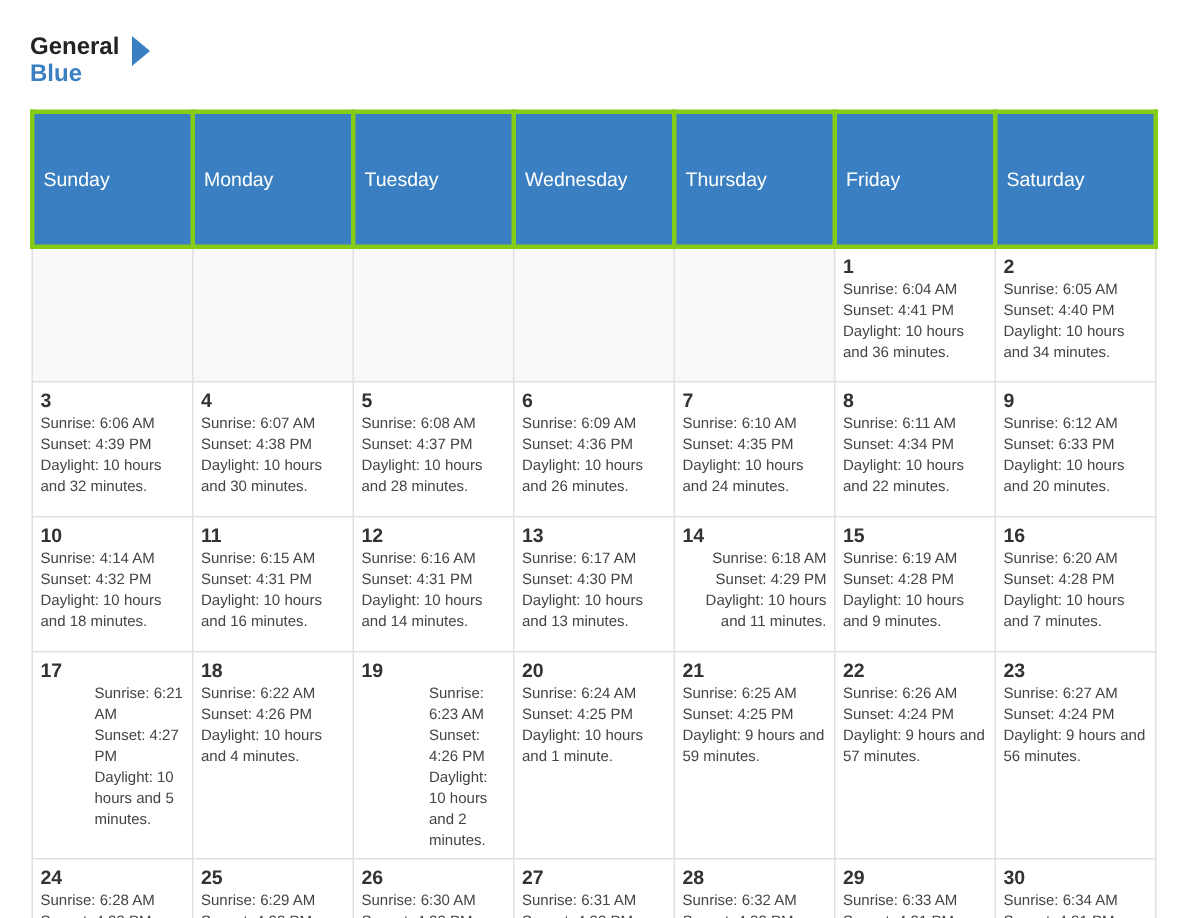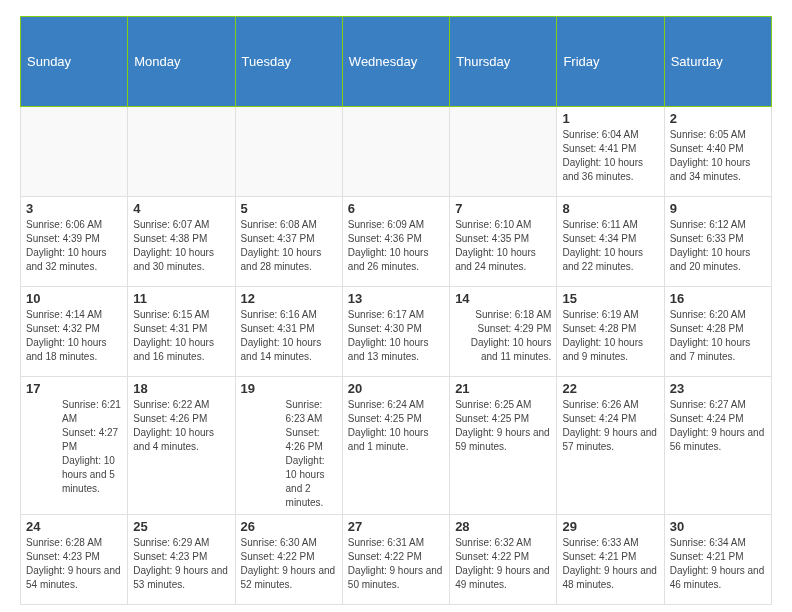--- a/index.html
+++ b/index.html
@@ -4,31 +4,44 @@
   <style>
     * { box-sizing: border-box; margin: 0; padding: 0; }
     body { font-family: Arial, sans-serif; background: #fff; width: 792px; min-height: 612px; }
     .container { padding: 16px 20px; }
     .header { display: flex; justify-content: space-between; align-items: flex-start; margin-bottom: 12px; }
     .logo { display: flex; align-items: center; }
     .title-block { text-align: right; }
     .month-title { font-size: 36px; font-weight: 300; color: #333; }
     .location { font-size: 14px; color: #555; margin-top: 2px; }
     table { width: 100%; border-collapse: collapse; table-layout: fixed; }
-    th { background-color: #3a7fc1; color: #fff; font-size: 13px; padding: 18px 6px; text-align: left; font-weight: normal; border: 1px solid #84cc16; }
+    th { background-color: #3a7fc1; color: #fff; font-size: 13px; padding: 18px 6px; text-align: left; font-weight: normal; border: 3px solid #84cc16; }
     td { border: 1px solid #e0e0e0; vertical-align: top; padding: 4px 5px; font-size: 10.5px; color: #333; background: #fff; min-height: 80px; }
     td.empty { background: #f9f9f9; }
     .day-num { font-size: 13px; font-weight: bold; display: block; margin-bottom: 2px; }
     .day-info { font-size: 10px; color: #444; line-height: 1.4; }
     tr { height: 90px; }
   </style>
 </head>
 <body>
 
 <div class="container">
+  <div class="header">
+    <div class="logo">
+        <svg width="80" height="45">
+    <text x="0" y="20" font-size="16" font-weight="bold" fill="#222" font-family="Arial">General</text>
+    <text x="0" y="38" font-size="16" font-weight="bold" fill="#3a7fc1" font-family="Arial">Blue</text>
+    <polygon points="68,8 80,18 68,28" fill="#3a7fc1"></polygon>
+  </svg>
+      </div>
+    <div class="title-block">
+      <div class="month-title"></div>
+      <div class="location"></div>
+    </div>
+  </div>
 
   <table>
     <thead>
       <tr id="weekday-header">
       <th>Sunday</th>
           <th>Monday</th>
           <th>Tuesday</th>
           <th>Wednesday</th>
           <th>Thursday</th>
           <th>Friday</th>

